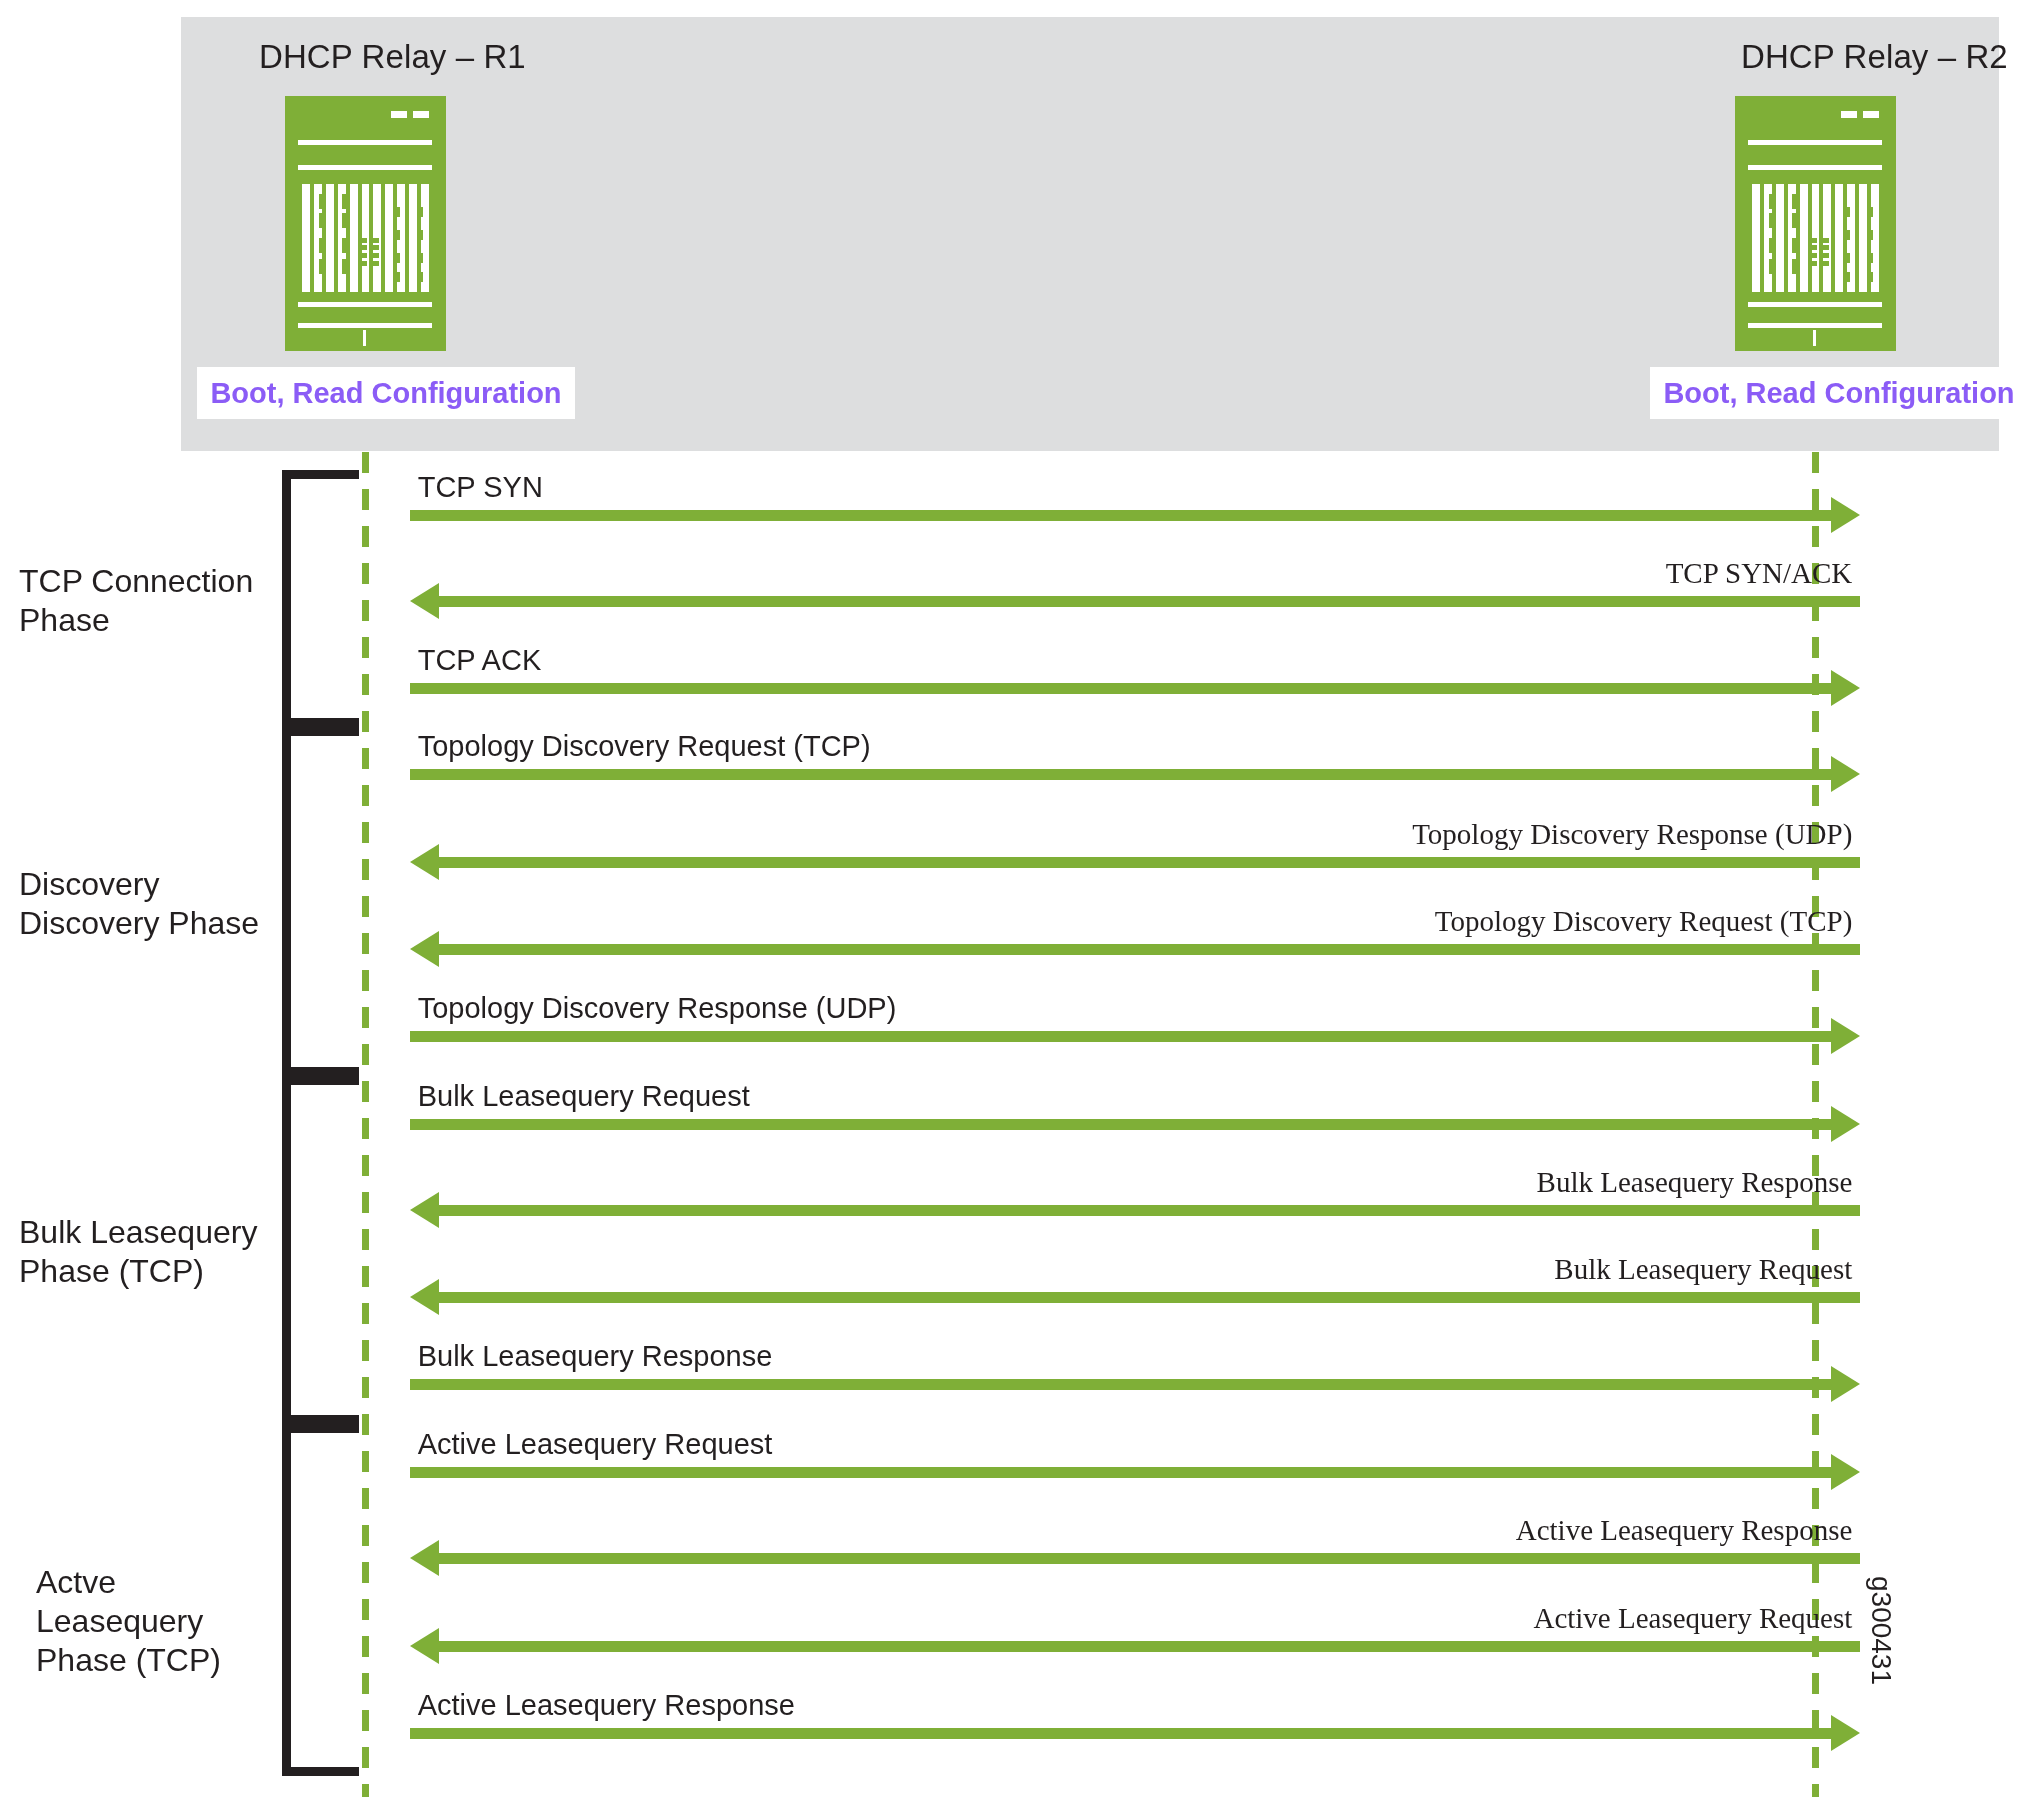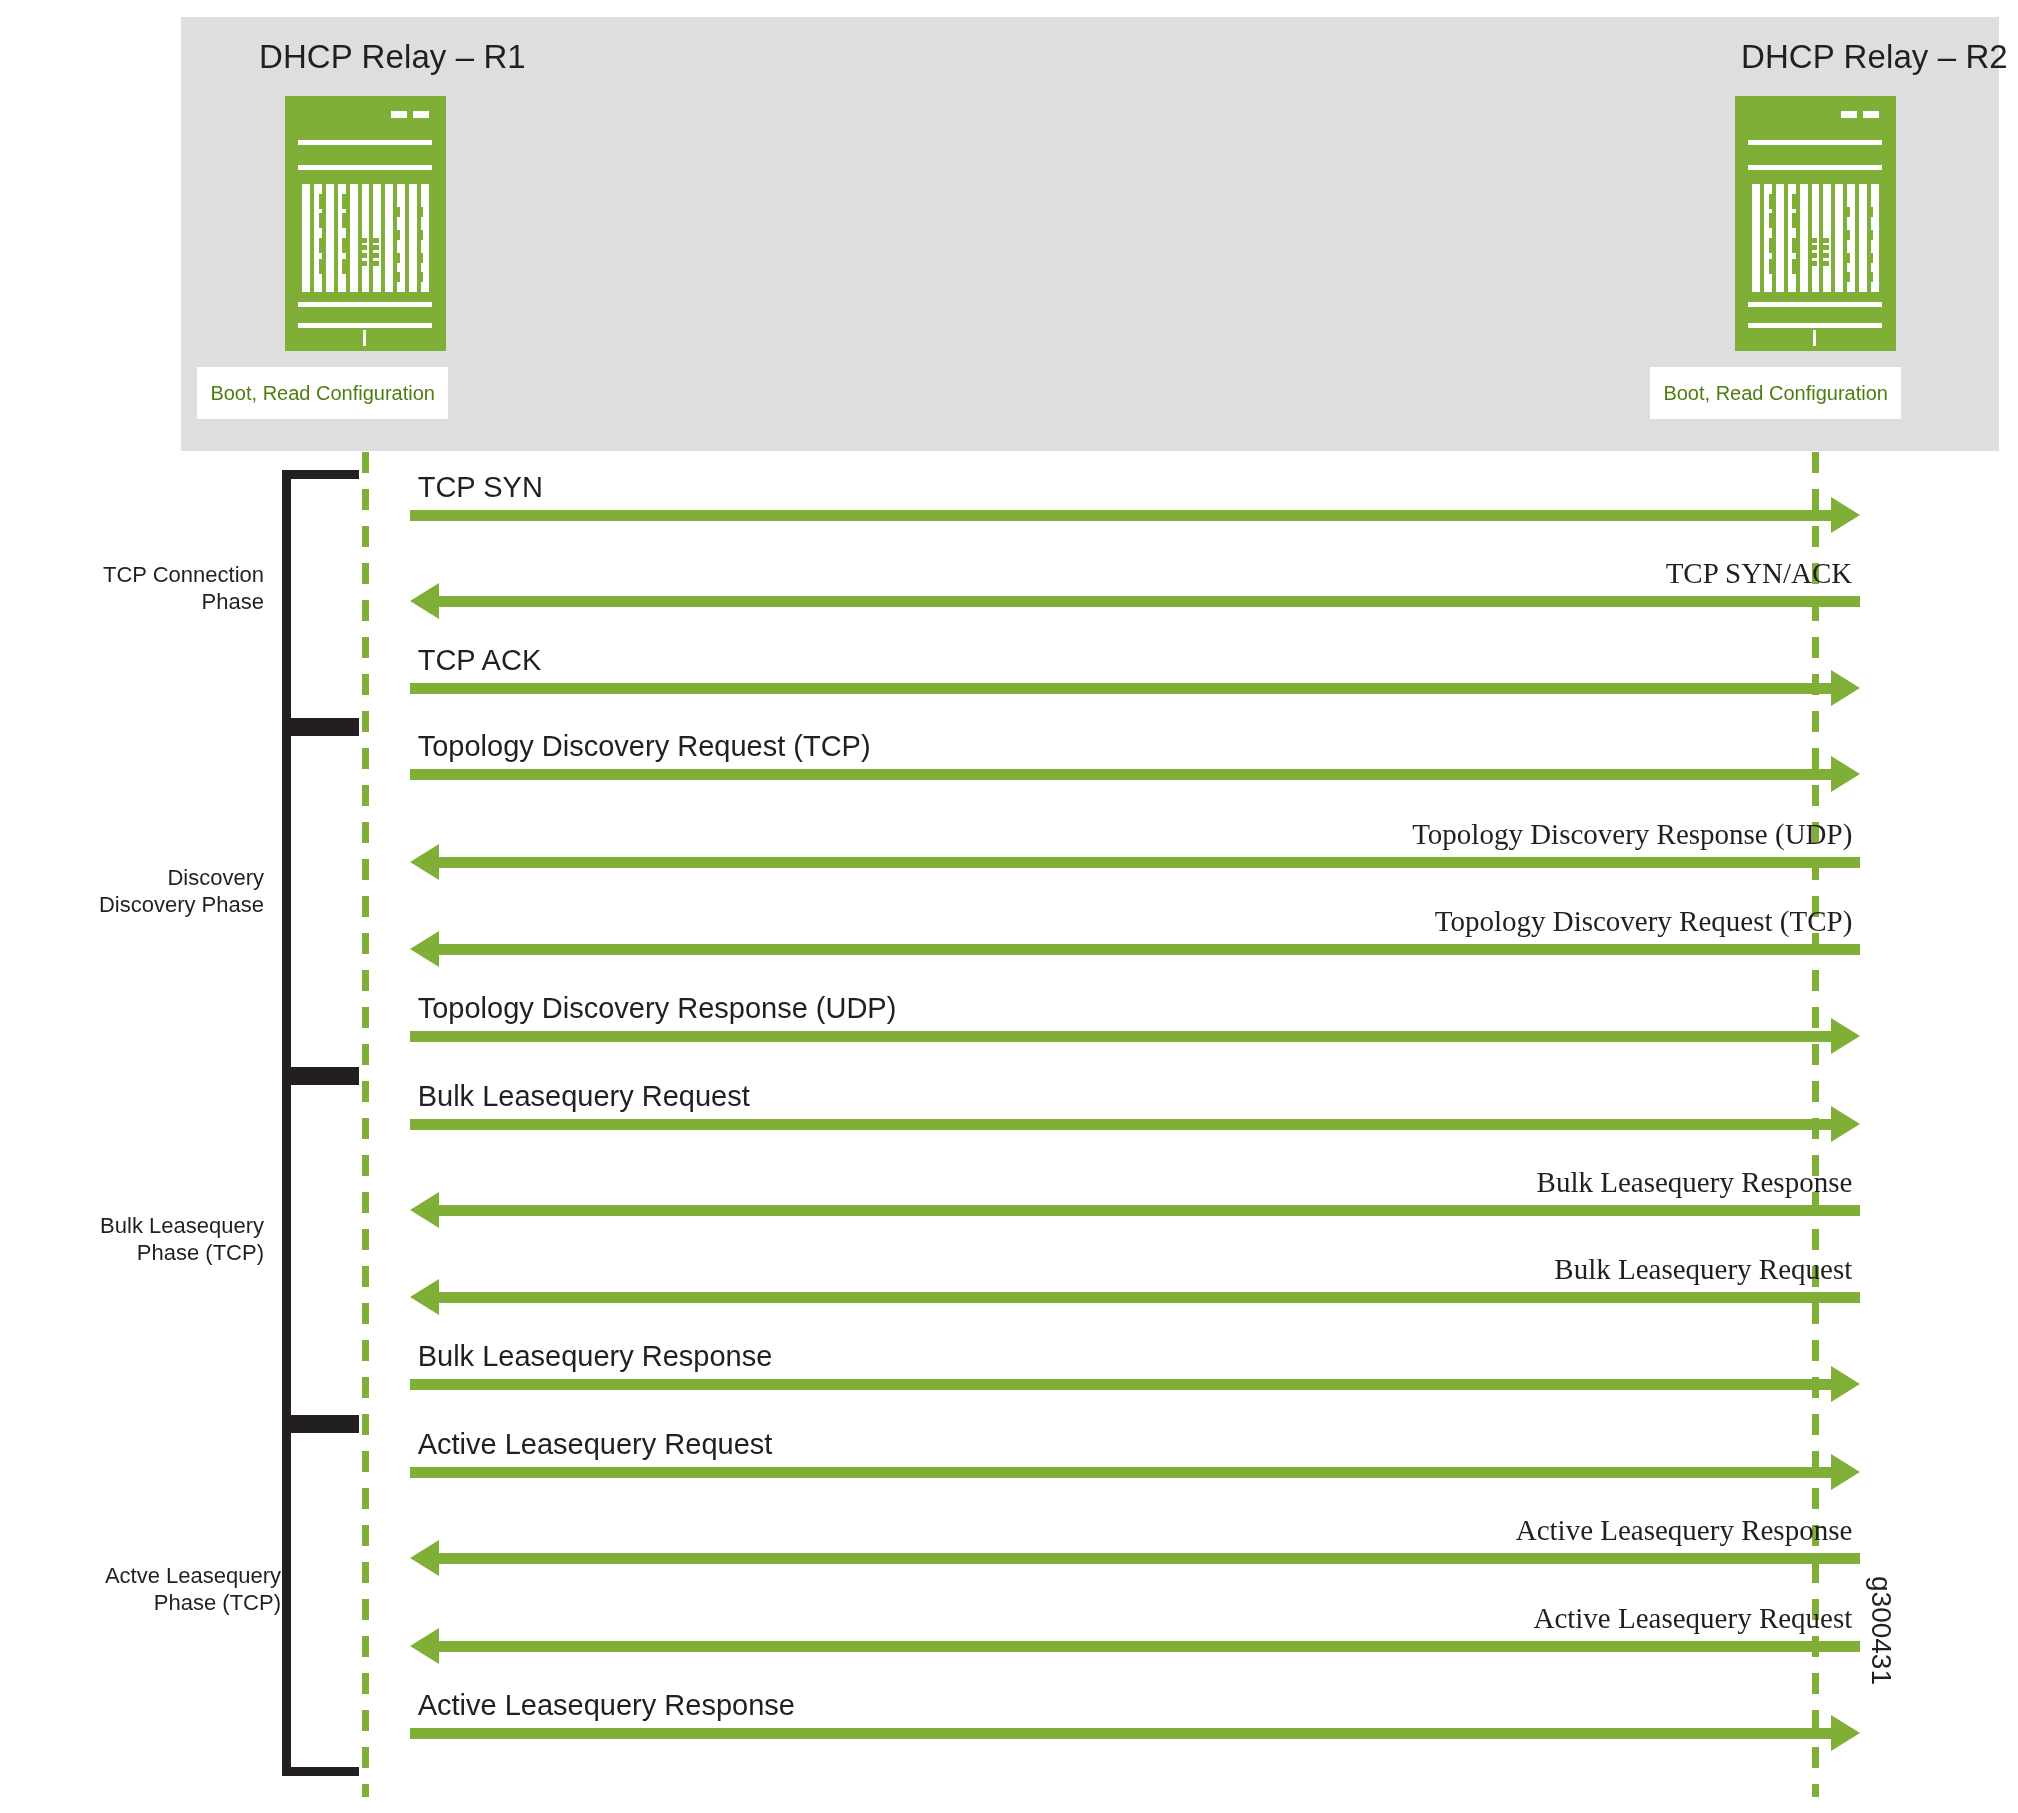--- a/index.html
+++ b/index.html
@@ -41,21 +41,21 @@
   .chassis .slot{position:absolute;top:0;width:3.8px;height:108px;background:#7FAF37;}
   .chassis .fpA{position:absolute;width:6.7px;background:#7FAF37;}
   .chassis .led{position:absolute;width:5.8px;height:9.6px;background:#7FAF37;}
   .chassis .foot{
     position:absolute;left:78px;top:234px;width:2.9px;height:16.3px;background:#fff;
   }
 
   
   .boot-box{
     position:absolute;height:52px;background:#ffffff;
-    display:flex;align-items:center;font-size:20px;color:#4d7c0f;white-space:nowrap;
+    display:flex;align-items:center;font-size:29px;color:#8b5cf6;white-space:nowrap;font-weight:bold;
   }
   #boot-r1{left:197px;top:367px;padding:0 13.4px;}
   #boot-r2{left:1650px;top:367px;padding:0 13.4px;}
 
   
   .lifeline{
     position:absolute;width:6.7px;top:452px;height:1345px;
     background:repeating-linear-gradient(to bottom,
       #7FAF37 0px,#7FAF37 21px,
       rgba(0,0,0,0) 21px,rgba(0,0,0,0) 37px);
@@ -65,22 +65,22 @@
 
   
   .bracket{position:absolute;left:282px;width:77px;}
   .bracket .spine{position:absolute;left:0;top:0;width:8.6px;height:100%;background:#231F20;}
   .bracket .tick{position:absolute;left:0;width:77px;height:8.6px;background:#231F20;}
   .bracket .tick.top{top:0;}
   .bracket .tick.bot{bottom:0;}
 
   
   .phase-label{
-    position:absolute;width:245px;text-align:right;
-    font-size:22px;line-height:1.22;color:#231F20;
+    position:absolute;width:245px;
+    font-size:32px;line-height:1.22;color:#231F20;
   }
 
   
   .msg{position:absolute;height:67px;margin-left:44px;}
   .msg .shaft{position:absolute;height:10.6px;background:#7FAF37;}
   .msg .head{
     position:absolute;width:0;height:0;
     border-top:18px solid transparent;border-bottom:18px solid transparent;
   }
   .msg.right .head{border-left:29px solid #7FAF37;}

